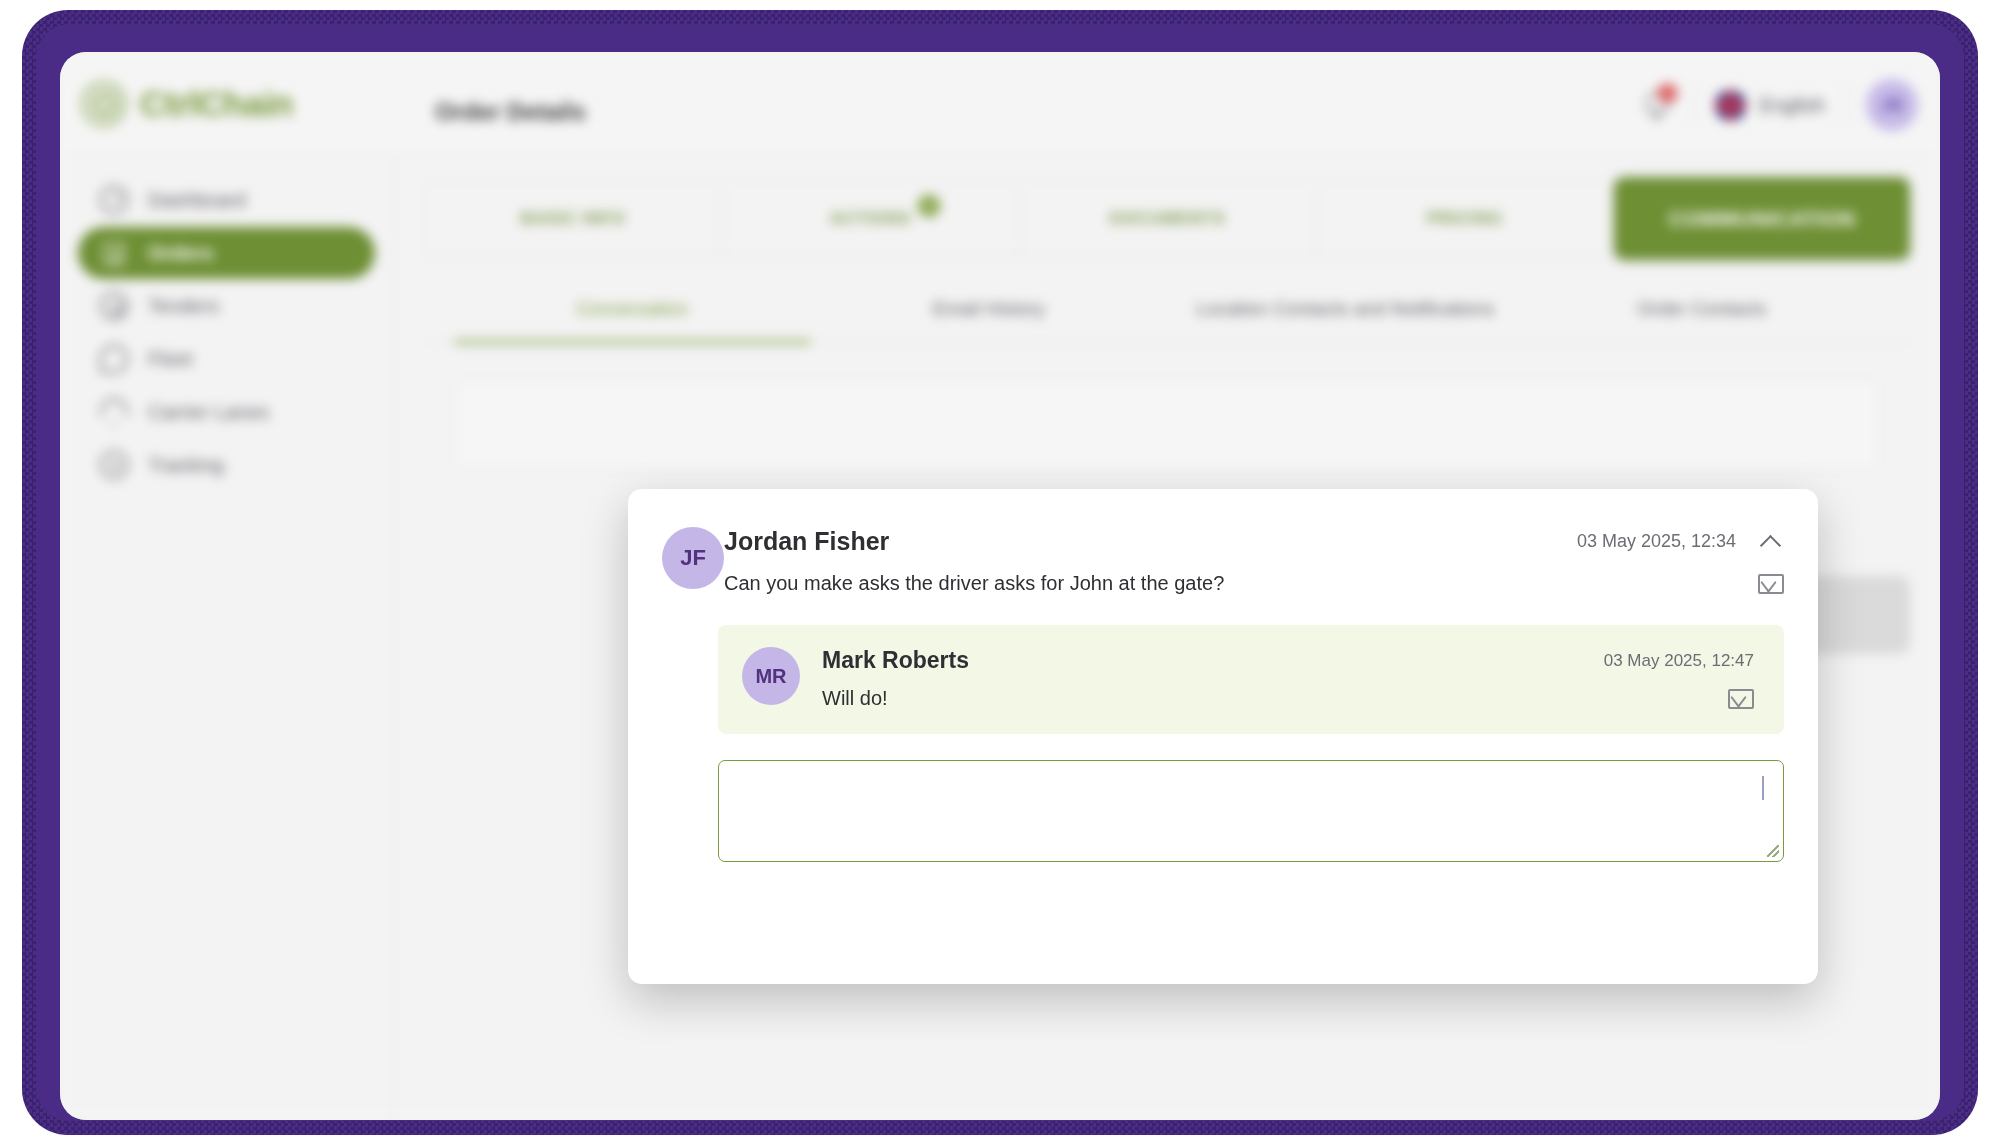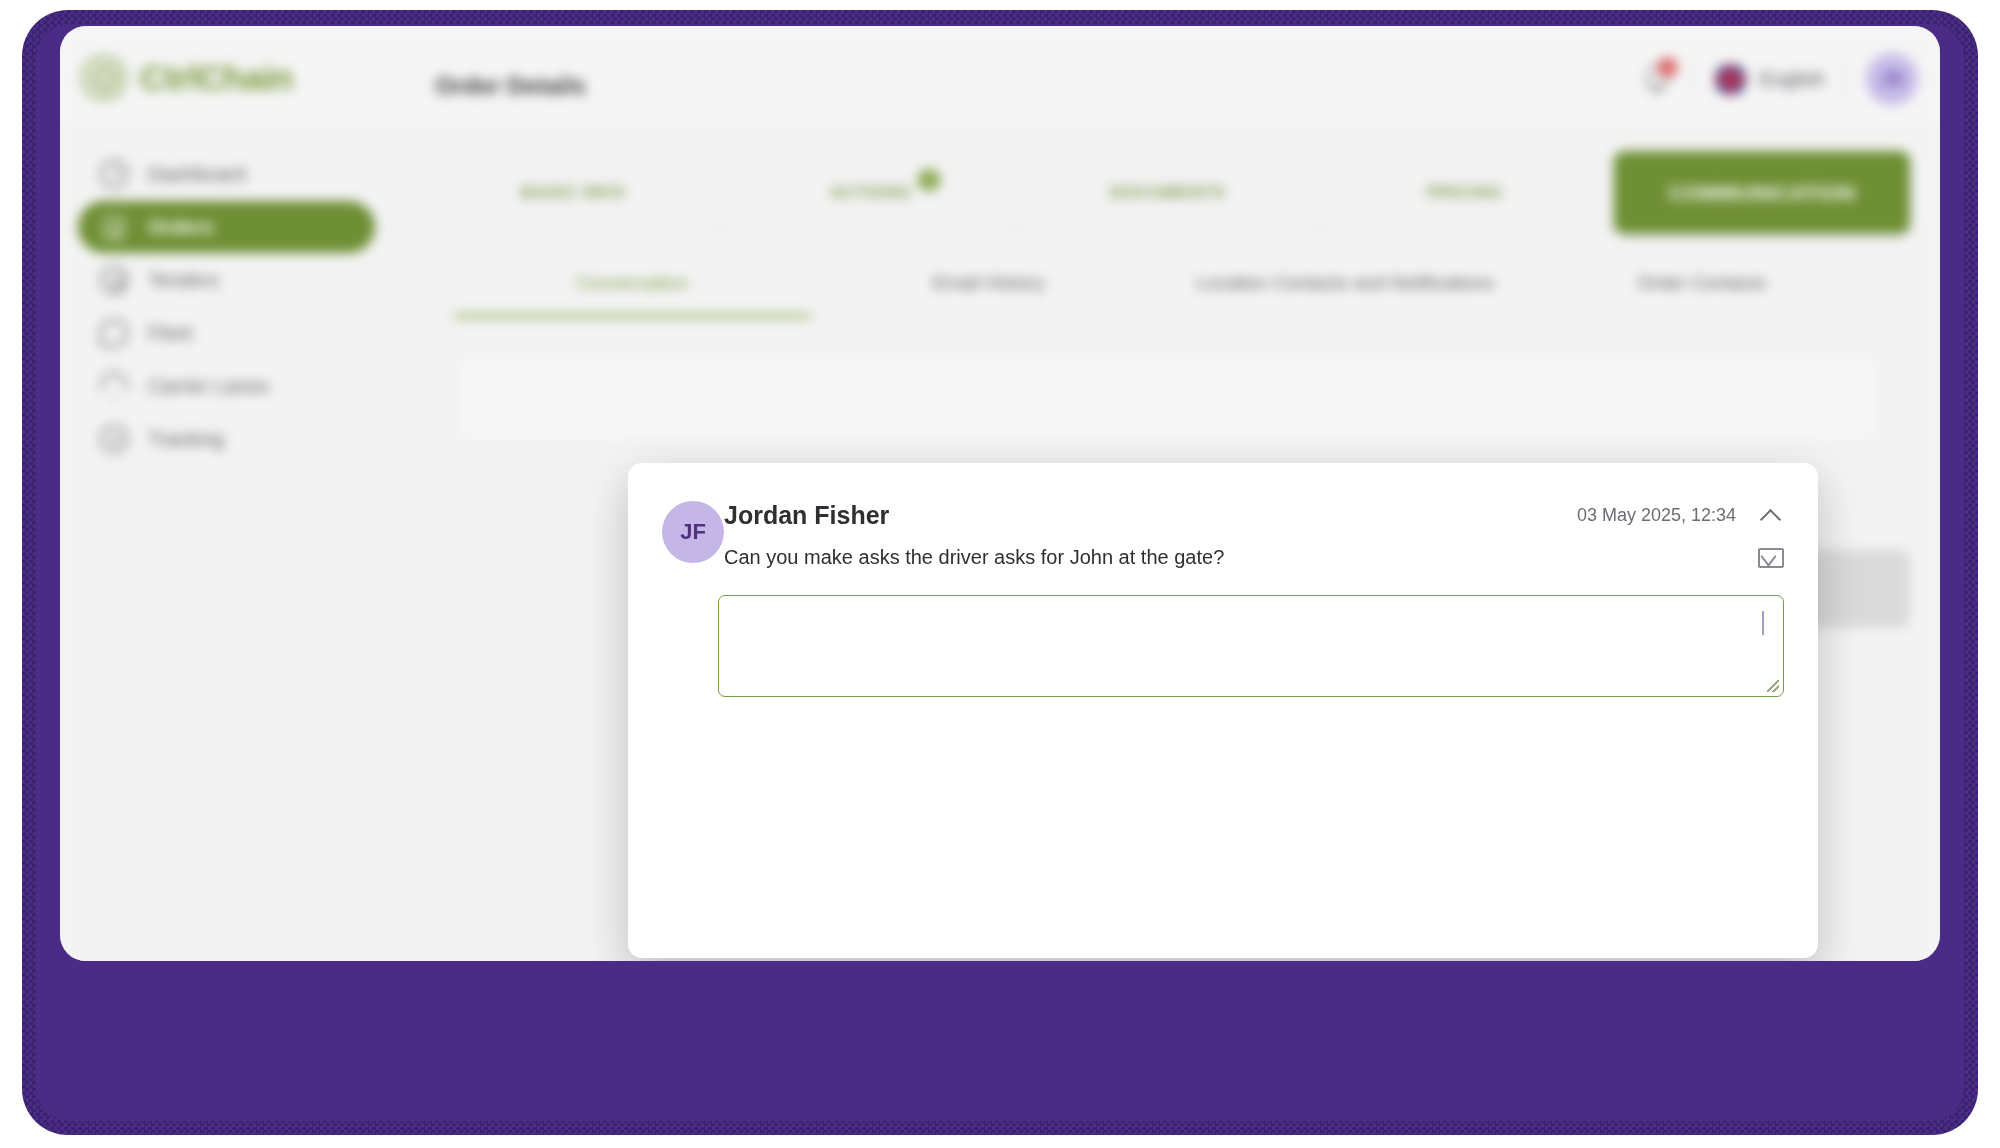--- a/index.html
+++ b/index.html
@@ -36,23 +36,23 @@
     right: 14px;
     bottom: 14px;
     border-radius: 34px;
     background: #4a2c87;
   }
 
   
   #app-window {
     position: absolute;
     left: 38px;
-    top: 16px;
+    top: 42px;
     width: 1880px;
-    height: 935px;
+    height: 1068px;
     border-radius: 26px;
     background: #f3f3f3;
     overflow: hidden;
   }
   #app-blur-layer {
     position: absolute;
     inset: 0;
     filter: blur(6px);
     -webkit-filter: blur(6px);
   }
@@ -477,20 +477,35 @@
             <div class="msg-time">03 May 2025, 12:34</div>
             <div class="chev"></div>
           </div>
           <div class="msg-bodyrow">
             <div class="msg-text">Can you make asks the driver asks for John at the gate?</div>
             <div class="env"></div>
           </div>
         </div>
       </div>
 
+      <div id="reply-block">
+        <div class="msg-head">
+          <div class="avatar">MR</div>
+          <div class="msg-main">
+            <div class="msg-toprow">
+              <div class="msg-author">Mark Roberts</div>
+              <div class="msg-time">03 May 2025, 12:47</div>
+            </div>
+            <div class="msg-bodyrow">
+              <div class="msg-text">Will do!</div>
+              <div class="env"></div>
+            </div>
+          </div>
+        </div>
+      </div>
 
       <div id="reply-input-wrap">
         <textarea id="reply-input" placeholder="" style=""></textarea>
         <div id="caret"></div>
         <div id="resize-grip"></div>
       </div>
 
 
     </div>
 

